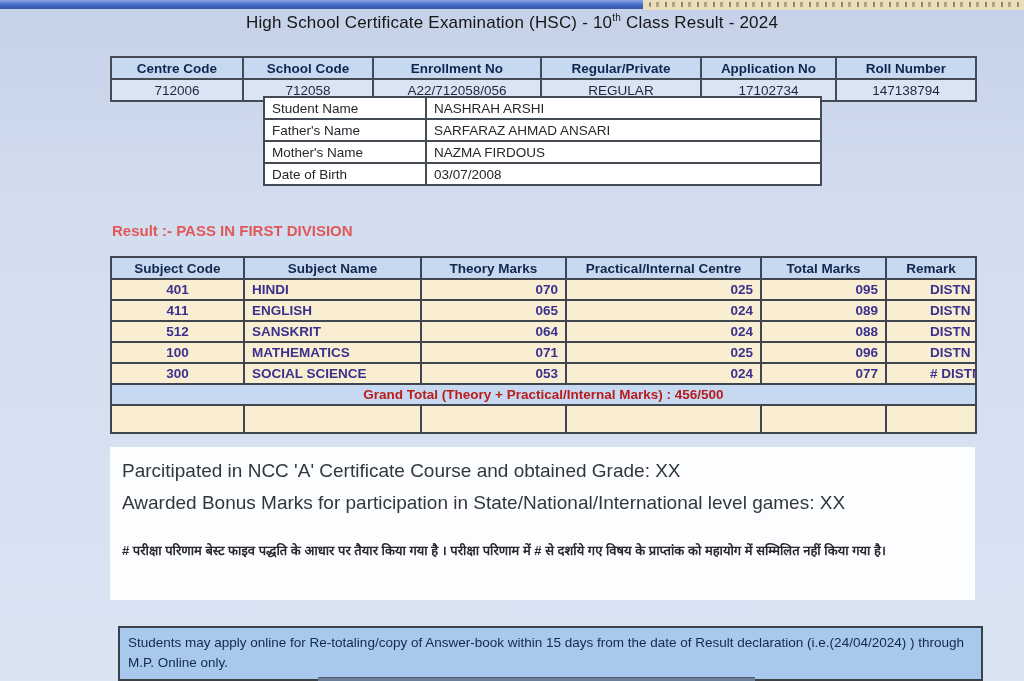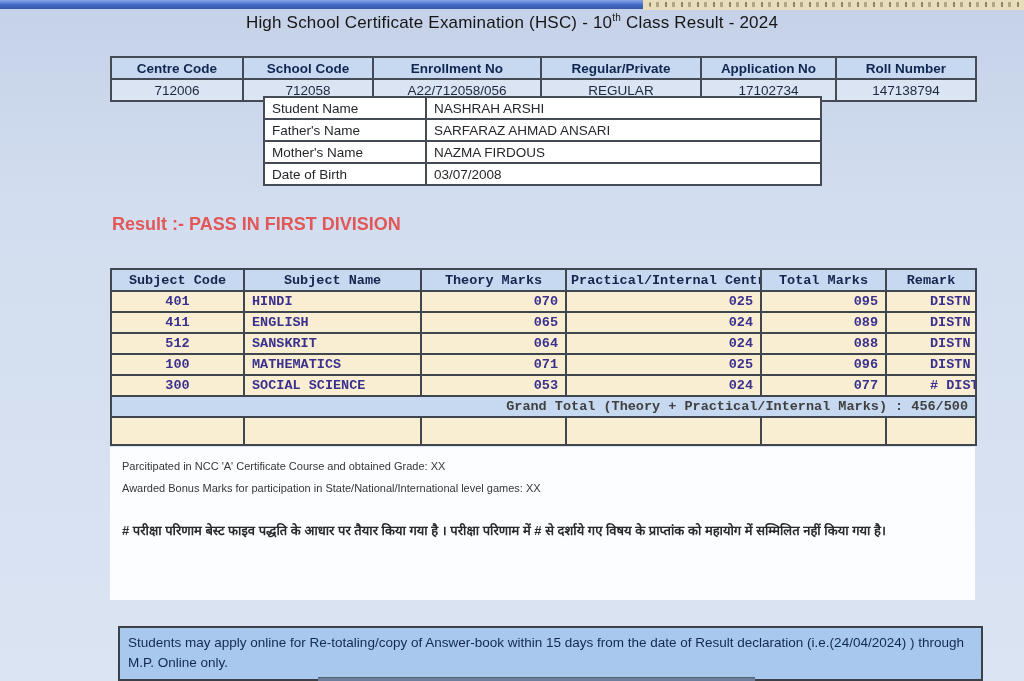--- a/index.html
+++ b/index.html
@@ -48,50 +48,50 @@
 
   
   .student-table { position: absolute; left: 263px; top: 96px; width: 557px; }
   .student-table td {
     border: 2px solid #454b54; background: #ffffff; font-size: 13.5px;
     color: #24272c; height: 18px; padding: 1px 7px; text-align: left;
     overflow: hidden; white-space: nowrap;
   }
 
   .result-line {
-    position: absolute; left: 112px; top: 214px;
-    font-size: 18px; font-weight: bold; color: #e25858;
-  }
-
-  
-  .marks-table { position: absolute; left: 110px; top: 268px; width: 865px; font-family: Liberation Mono, monospace; }
+    position: absolute; left: 112px; top: 222px;
+    font-size: 15px; font-weight: bold; color: #e25858;
+  }
+
+  
+  .marks-table { position: absolute; left: 110px; top: 256px; width: 865px; }
   .marks-table th {
     background: #c7d9f0; color: #13264e; border: 2px solid #40464f;
     font-size: 13.5px; font-weight: bold; height: 18px; padding: 1px 4px;
     overflow: hidden; white-space: nowrap;
   }
   .marks-table td {
     background: #f9eed2; color: #3a318f; border: 2px solid #40464f;
     font-size: 13.5px; font-weight: bold; height: 17px; padding: 1px 7px;
     overflow: hidden; white-space: nowrap;
   }
   .marks-table td.c-code   { text-align: center; }
   .marks-table td.c-name   { text-align: left; }
   .marks-table td.c-num    { text-align: right; }
   .marks-table td.c-remark { text-align: center; padding-left: 43px; }
-  .marks-table tr.grand td { background: #c7d9f0; color: #404040; text-align: right; }
+  .marks-table tr.grand td { background: #c7d9f0; color: #b91c1c; text-align: center; }
   .marks-table tr.empty td { height: 24px; }
 
   
   .notes-box {
     position: absolute; left: 110px; top: 447px; width: 865px; height: 153px;
     background: #fcfdfe; padding: 0; box-sizing: border-box;
   }
   .notes-box .line {
-    margin: 0; padding: 0 8px 0 12px; font-size: 11px; color: #33363b;
+    margin: 0; padding: 0 8px 0 12px; font-size: 19px; color: #33363b;
   }
   .notes-box .line.first { padding-top: 13px; }
   .notes-box .line + .line { margin-top: 10px; }
   .notes-box .hindi {
     margin-top: 24px; padding: 0 16px 0 12px; font-size: 13px;
     font-weight: bold; color: #27292d; line-height: 1.95;
   }
 
   
   .footer-box {

